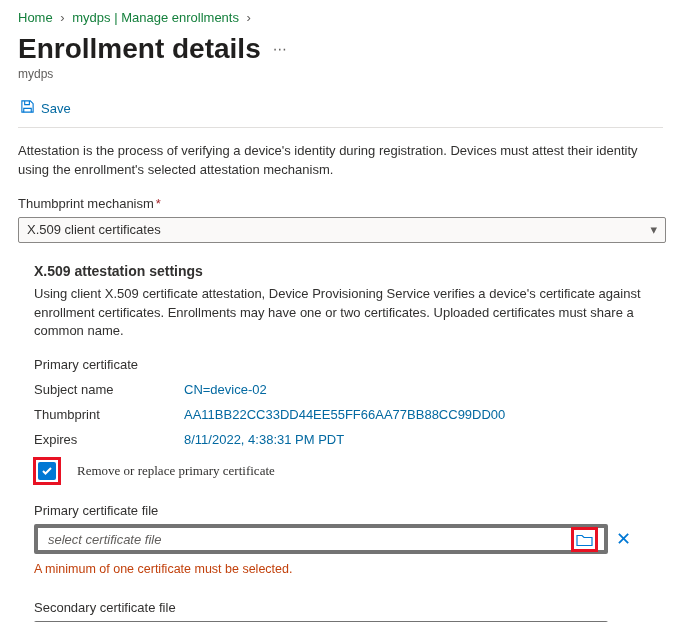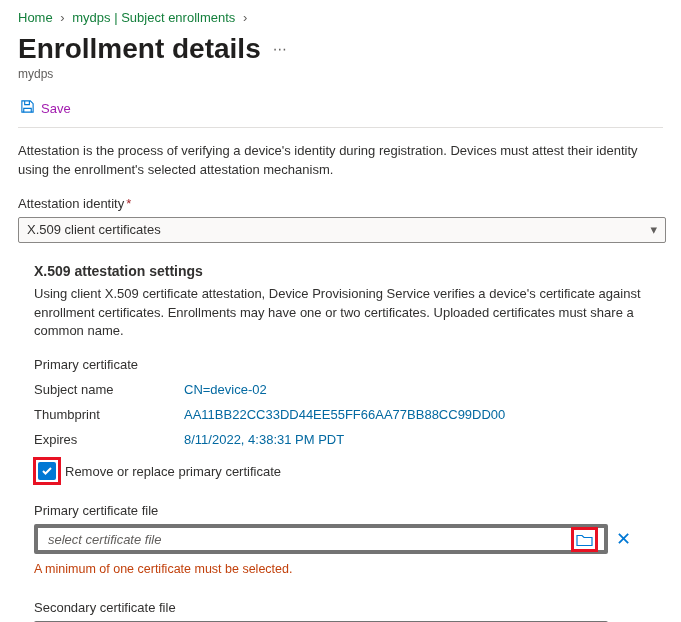--- a/index.html
+++ b/index.html
@@ -15,21 +15,21 @@
   .breadcrumb { font-size: 13px; margin-bottom: 6px; }
   .breadcrumb a { color: #15803d; text-decoration: none; cursor: pointer; }
   .breadcrumb .sep { color: #605e5c; margin: 0 4px; }
   .title-row { display: flex; align-items: center; gap: 12px; }
   h1.title { font-size: 28px; font-weight: 600; margin: 2px 0 2px 0; color: #201f1e; }
   .title-dots { color: #605e5c; font-size: 14px; letter-spacing: 1px; cursor: pointer; }
   .subtitle { color: #605e5c; font-size: 12px; margin-bottom: 14px; }
   .toolbar { margin-bottom: 6px; }
   .tool-btn {
     display: inline-flex; align-items: center; gap: 6px;
-    color: #a21caf; font-size: 13px; cursor: pointer;
+    color: #0369a1; font-size: 13px; cursor: pointer;
     padding: 4px 2px;
   }
   .save-icon svg { width: 15px; height: 15px; }
   .hr { border: none; border-top: 1px solid #e1dfdd; margin: 6px 0 14px 0; }
   .body-text { line-height: 1.45; margin-bottom: 16px; }
   .field-label { margin-bottom: 6px; }
   .required { color: #a4262c; margin-left: 2px; }
   .dropdown {
     border: 1px solid #8a8886;
     border-radius: 2px;
@@ -44,21 +44,21 @@
   .section {
     padding-left: 16px;
     margin-top: 20px;
   }
   .section h3 { font-size: 14px; font-weight: 700; margin: 0 0 6px 0; }
   .section-desc { line-height: 1.45; margin-bottom: 16px; }
   .cert-title { margin-bottom: 10px; }
   .kv-row { display: flex; margin-bottom: 10px; }
   .kv-key { width: 150px; }
   .kv-val { color: #0369a1; }
-  .chk-row { display: flex; align-items: center; gap: 4px; margin-top: 6px; margin-bottom: 18px; margin-left:-1px;}
+  .chk-row { display: flex; align-items: center; gap: 16px; margin-top: 6px; margin-bottom: 18px; margin-left:-1px;font-family:Liberation Serif, serif;}
   .chk-box {
     width: 18px; height: 18px;
     background: #0078d4;
     display: flex; align-items: center; justify-content: center;
     border-radius: 2px;
     cursor: pointer;
   }
   .chk-box svg { width: 12px; height: 12px; }
   .red-box { border: 3px solid #e81123; padding: 2px; display: inline-flex; }
   .file-label { margin-bottom: 6px; }
@@ -79,21 +79,21 @@
   .sec-block { margin-bottom: 6px; }
 </style>
 </head>
 <body>
 
 <div class="page">
 
   <div class="breadcrumb">
     <a>Home</a>
     <span class="sep">›</span>
-    <a>mydps | Subject enrollments</a>
+    <a>mydps | Manage enrollments</a>
     <span class="sep">›</span>
   </div>
 
   <div class="title-row">
     <h1 class="title">Enrollment details</h1>
     <span class="title-dots">⋯</span>
   </div>
   <div class="subtitle">mydps</div>
 
   <div class="toolbar">
@@ -106,21 +106,21 @@
       </span>
       <span>Save</span>
     </span>
   </div>
 
   <hr class="hr">
 
   <div class="body-text">Attestation is the process of verifying a device's identity during registration. Devices must attest their identity using the enrollment's selected attestation mechanism.</div>
 
   <div class="field-label">
-    <span>Attestation identity</span><span class="required">*</span>
+    <span>Thumbprint mechanism</span><span class="required">*</span>
   </div>
   <div class="dropdown">
     <span>X.509 client certificates</span>
     <span class="chev">▾</span>
   </div>
 
   <div class="section">
     <h3>X.509 attestation settings</h3>
     <div class="section-desc">Using client X.509 certificate attestation, Device Provisioning Service verifies a device's certificate against enrollment certificates. Enrollments may have one or two certificates. Uploaded certificates must share a common name.</div>
 

